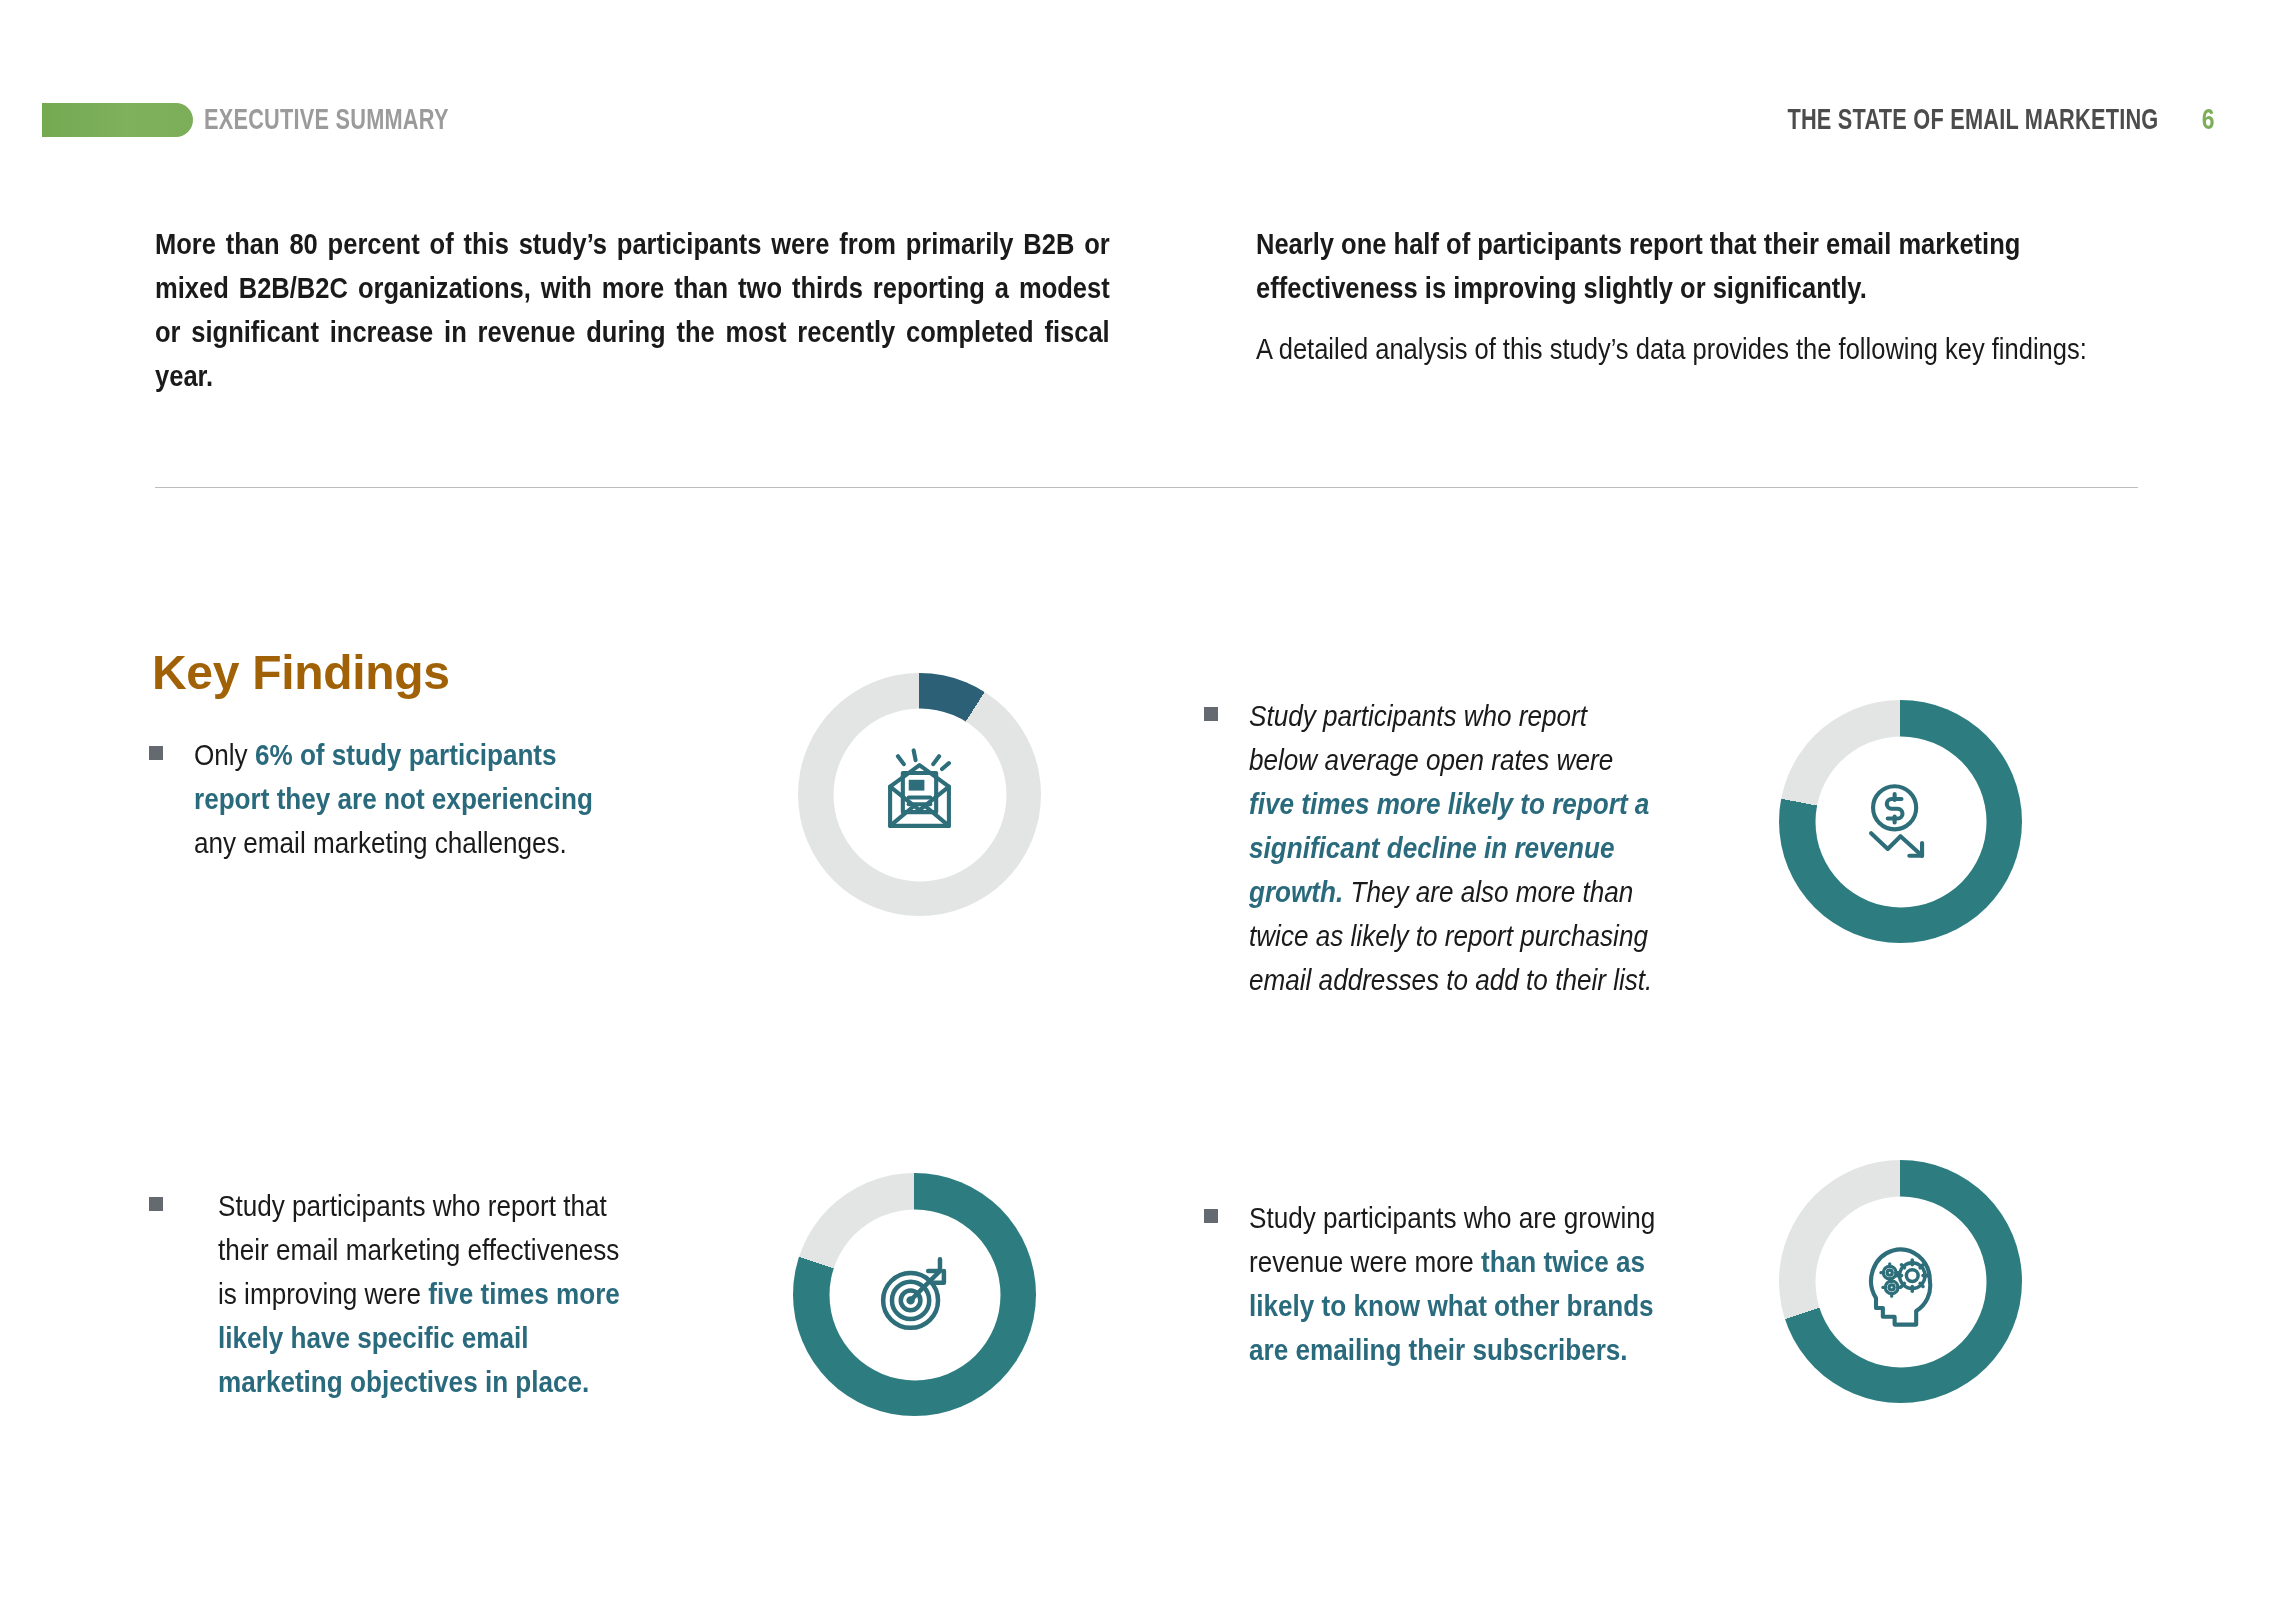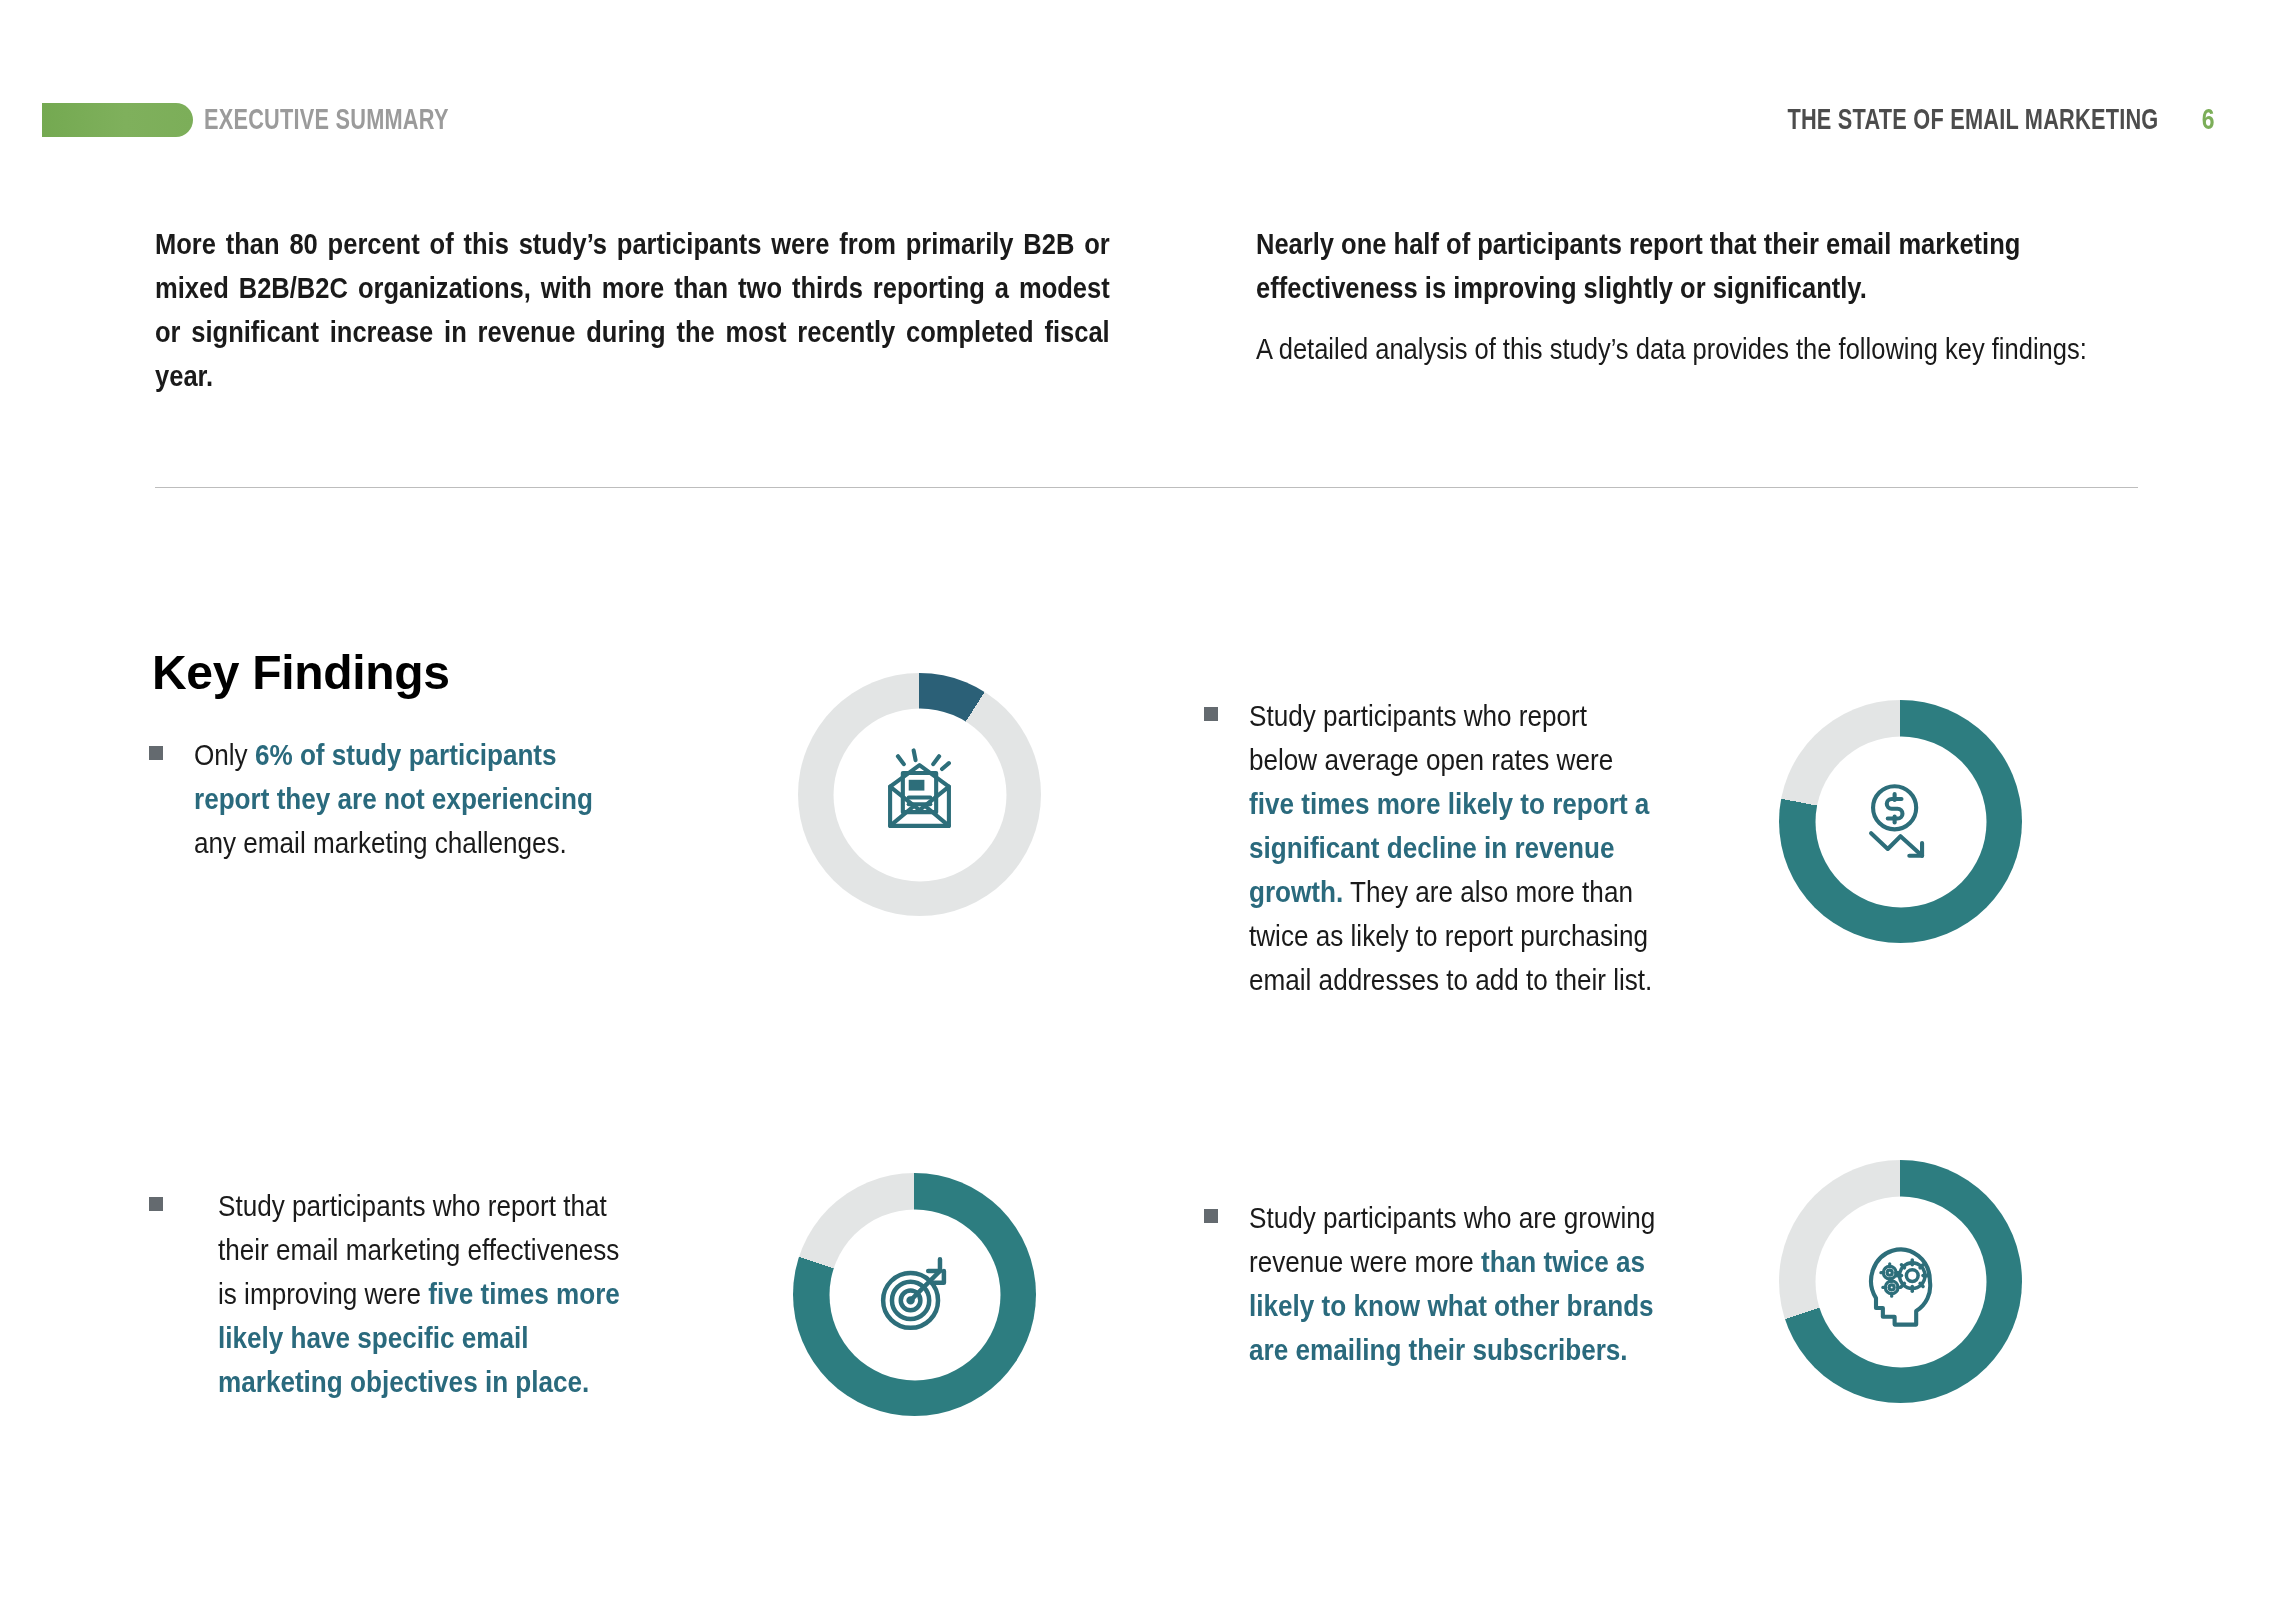--- a/index.html
+++ b/index.html
@@ -116,21 +116,21 @@
 
   
   .section-heading {
     position: absolute;
     left: 152px;
     top: 605px;
     font-family: "Liberation Sans", sans-serif;
     font-size: 48px;
     font-weight: bold;
     letter-spacing: -0.3px;
-    color: #000000;
+    color: #a16207;
   }
 
   
   .finding {
     position: absolute;
     display: flex;
     align-items: flex-start;
   }
   .bullet-marker {
     width: 14.4px;
@@ -148,21 +148,21 @@
     transform: scaleX(0.9);
     transform-origin: left top;
   }
   .hl {
     color: #2a6a7d;
     font-weight: bold;
   }
 
   
   #finding-1 { left: 149px;  top: 733px; width: 523px; }
-  #finding-2 { left: 1204px; top: 694px; width: 497px; }
+  #finding-2 { left: 1204px; top: 694px; width: 497px; font-style: italic; }
   #finding-3 { left: 149px;  top: 1184px; width: 523px; gap: 24px; }
   #finding-4 { left: 1204px; top: 1196px; width: 497px; }
 
   
   .donut {
     position: absolute;
     border-radius: 50%;
   }
   .donut-hole {
     position: absolute;

